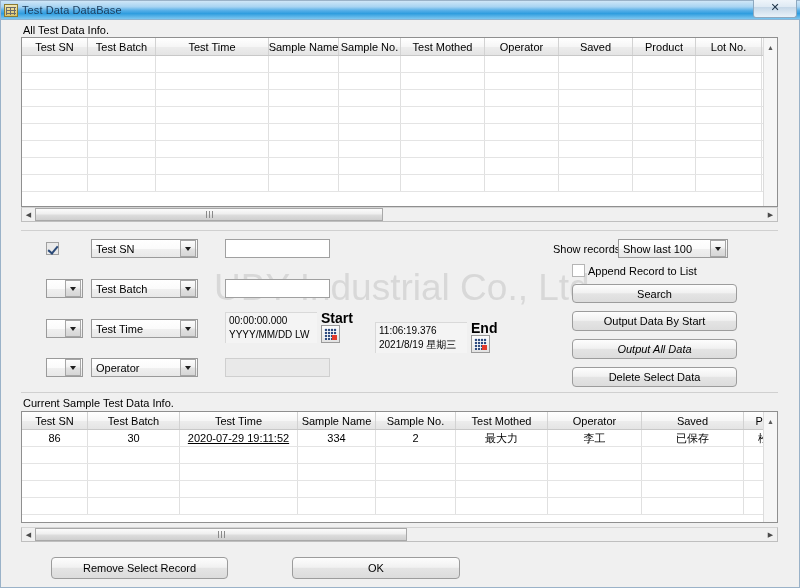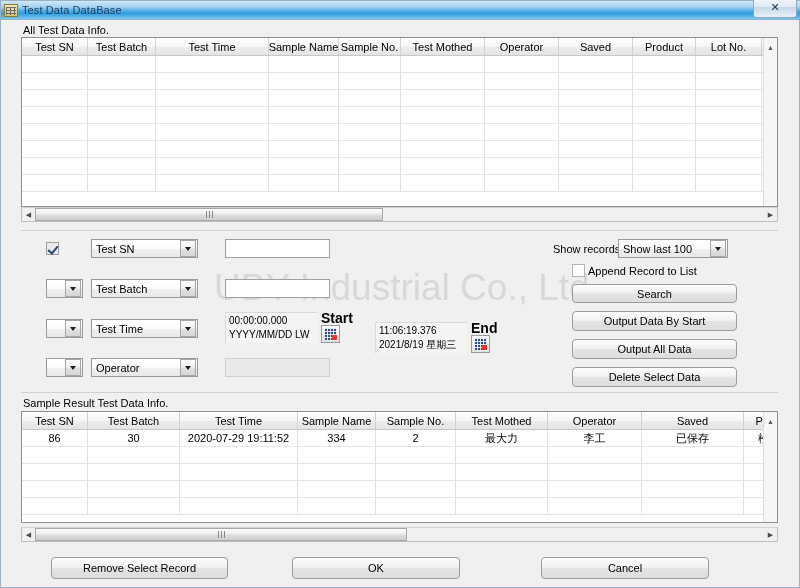--- a/index.html
+++ b/index.html
@@ -462,44 +462,44 @@
     <div class="combo-btn">
         <div class="car"></div>
       </div>
   </div>
 
   <div class="chk plain" style="left:571px; top:263px;"></div>
   <div class="lbl" style="left:587px; top:264px;">Append Record to List</div>
 
   <div class="btn" style="left:571px; top:283px; width:165px; height:19px;">Search</div>
   <div class="btn" style="left:571px; top:310px; width:165px; height:20px;">Output Data By Start</div>
-  <div class="btn" style="left:571px; top:338px; width:165px; height:20px;">Output All Data</div>
+  <div class="btn" style="left:571px; top:338px; width:165px; height:20px;font-style:italic;">Output All Data</div>
   <div class="btn" style="left:571px; top:366px; width:165px; height:20px;">Delete Select Data</div>
 
   <div class="group-sep" style="left:20px; top:391px; width:757px;"></div>
 
-  <div class="lbl" style="left:22px; top:396px;">Sample Result Test Data Info.</div>
+  <div class="lbl" style="left:22px; top:396px;">Current Sample Test Data Info.</div>
 
   <div class="gridbox" id="bot-grid" style="left:20px; top:410px; width:757px; height:112px;">
     <div class="grid-head" id="bot-grid-head">
         <div class="cell" style="width: 66px; flex: 0 0 66px;">Test SN</div>
         <div class="cell" style="width: 92px; flex: 0 0 92px;">Test Batch</div>
         <div class="cell" style="width: 118px; flex: 0 0 118px;">Test Time</div>
         <div class="cell" style="width: 78px; flex: 0 0 78px;">Sample Name</div>
         <div class="cell" style="width: 80px; flex: 0 0 80px;">Sample No.</div>
         <div class="cell" style="width: 92px; flex: 0 0 92px;">Test Mothed</div>
         <div class="cell" style="width: 94px; flex: 0 0 94px;">Operator</div>
         <div class="cell" style="width: 102px; flex: 0 0 102px;">Saved</div>
         <div class="cell" style="width: 62px; flex: 0 0 62px;">Product</div>
       </div>
     <div class="grid-body" id="bot-grid-body">
         <div class="grid-row">
           <div class="cell" style="width: 66px; flex: 0 0 66px;">86</div>
           <div class="cell" style="width: 92px; flex: 0 0 92px;">30</div>
-          <div class="cell" style="width: 118px; flex: 0 0 118px;">2020-07-29 19:11:52</div>
+          <div class="cell" style="width: 118px; flex: 0 0 118px; text-decoration: underline;">2020-07-29 19:11:52</div>
           <div class="cell" style="width: 78px; flex: 0 0 78px;">334</div>
           <div class="cell" style="width: 80px; flex: 0 0 80px;">2</div>
           <div class="cell" style="width: 92px; flex: 0 0 92px;">最大力</div>
           <div class="cell" style="width: 94px; flex: 0 0 94px;">李工</div>
           <div class="cell" style="width: 102px; flex: 0 0 102px;">已保存</div>
           <div class="cell" style="width: 62px; flex: 0 0 62px;">松紧带</div>
         </div>
         <div class="grid-row empty">
           <div class="cell" style="width: 66px; flex: 0 0 66px;"></div>
           <div class="cell" style="width: 92px; flex: 0 0 92px;"></div>
@@ -555,15 +555,14 @@
     <div class="hs-track">
       <div class="hs-thumb" style="left:0px; width:372px;">
         <div class="hs-grip"></div>
       </div>
     </div>
     <div class="hs-arrow">▶</div>
   </div>
 
   <div class="btn" style="left:50px; top:556px; width:177px; height:22px;">Remove Select Record</div>
   <div class="btn" style="left:291px; top:556px; width:168px; height:22px;">OK</div>
-  <div class="btn" style="left:540px; top:556px; width:168px; height:22px;">Cancel</div>
 
 </div>
 
 </body></html>

